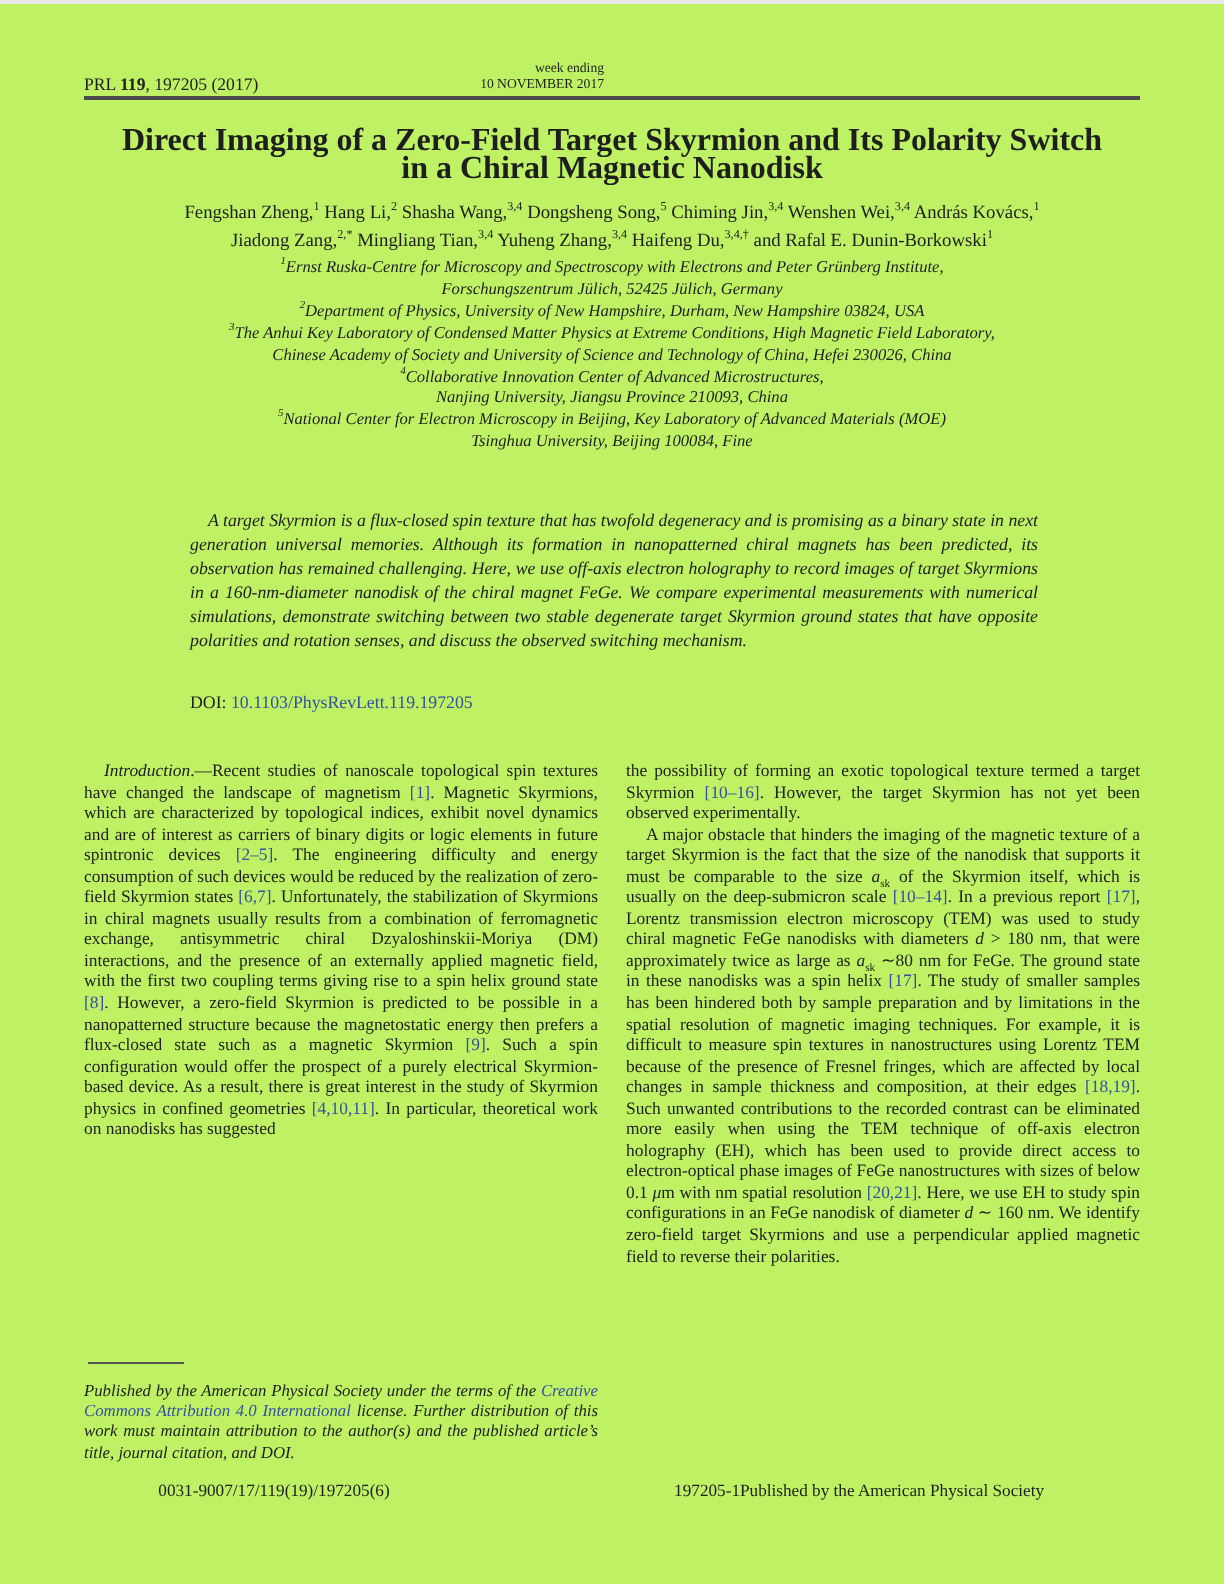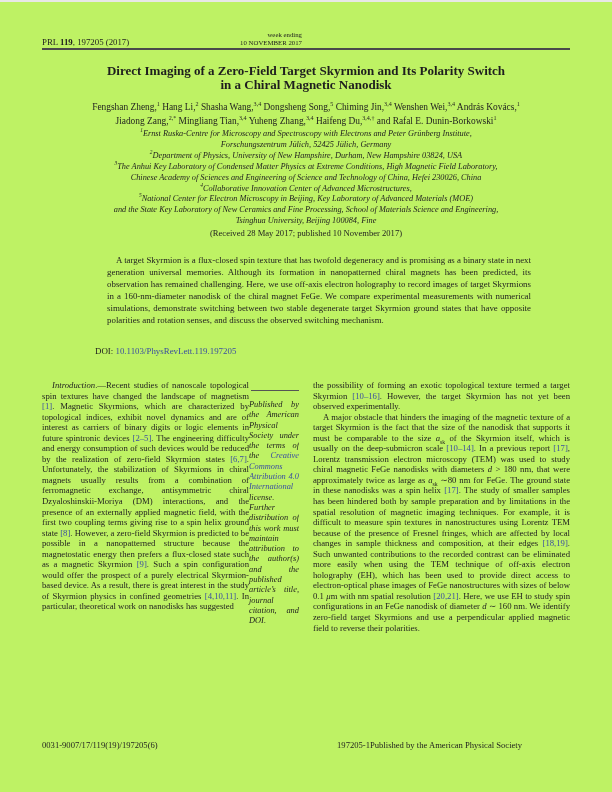--- a/index.html
+++ b/index.html
@@ -10,42 +10,42 @@
     font-family:"Liberation Serif", serif; overflow:hidden;
   }
   
   .hdr{position:absolute; top:29px; left:42px; width:528px; display:flex; align-items:flex-end;}
   .hdr-left{font-size:8.8px; width:150px;}
   .hdr-center{flex:1; text-align:center; font-size:10.2px; letter-spacing:2.6px; word-spacing:6px;}
   .hdr-right{width:110px; text-align:right; font-size:6.8px; line-height:8px;}
   .hdr-rule{position:absolute; top:46px; left:42px; width:528px; height:2px; background:#4a4a4a;}
   
   .title{position:absolute; top:62px; left:42px; width:528px; text-align:center;
-         font-weight:bold; font-size:13px; line-height:14px;}
+         font-weight:bold; font-size:16px; line-height:14px;}
   .authors{position:absolute; top:99px; left:32px; width:548px; text-align:center;
            font-size:9.4px; line-height:13.5px;}
   .affils{position:absolute; top:127px; left:32px; width:548px; text-align:center;
           font-size:8.3px; line-height:10.9px; font-style:italic;}
   .received{font-style:normal; font-size:8.6px; margin-top:1px;}
   
-  .abstract{position:absolute; top:252px; left:107px; width:424px;
-            font-size:8.9px; line-height:12px; text-align:justify; text-indent:9px;}
+  .abstract{position:absolute; top:252px; left:95px; width:424px;
+            font-size:8.9px; line-height:12px; text-align:justify; text-indent:9px;font-style:italic;}
   .doi-line{position:absolute; top:344px; left:95px; font-size:8.9px;}
   .link{color:var(--link);}
   
   .cols{position:absolute; top:378px; left:42px; width:528px; height:352px;
         display:flex; gap:14px; font-size:8.7px; line-height:10.55px; text-align:justify;}
   .col{width:257px; height:352px; overflow:hidden; position:relative;}
-  .col-left{display:flex; flex-direction:row; justify-content:space-between;}
+  .col-left{display:flex; flex-direction:column; justify-content:space-between;}
   .par-indent{text-indent:10px;}
   .footnote{font-style:italic; font-size:8.4px; line-height:10.3px;}
   .fn-rule{width:48px; height:1px; background:#555; margin:10px 0 9px 2px;}
   
   .ftr{position:absolute; top:738px; left:42px; width:528px; display:flex; font-size:8.6px;}
-  .ftr-left{width:190px;}
+  .ftr-left{width:190px;text-align:center;}
   .ftr-center{flex:1; text-align:right;}
   .ftr-right{width:200px; text-align:left;}
   
   .s-b{font-weight:bold;}
   .s-i{font-style:italic;}
   .s-sup{vertical-align:super; font-size:65%; line-height:0;}
   .s-sub{vertical-align:sub; font-size:65%; line-height:0;}
   .s-cite{color:var(--link);}
   .s-ilink{color:var(--link); font-style:italic;}
 </style>
@@ -71,26 +71,25 @@
   <div class="authors">
     <div><span>Fengshan Zheng,</span><span class="s-sup">1</span><span> Hang Li,</span><span class="s-sup">2</span><span> Shasha Wang,</span><span class="s-sup">3,4</span><span> Dongsheng Song,</span><span class="s-sup">5</span><span> Chiming Jin,</span><span class="s-sup">3,4</span><span> Wenshen Wei,</span><span class="s-sup">3,4</span><span> András Kovács,</span><span class="s-sup">1</span></div>
     <div><span>Jiadong Zang,</span><span class="s-sup">2,*</span><span> Mingliang Tian,</span><span class="s-sup">3,4</span><span> Yuheng Zhang,</span><span class="s-sup">3,4</span><span> Haifeng Du,</span><span class="s-sup">3,4,†</span><span> and Rafal E. Dunin-Borkowski</span><span class="s-sup">1</span></div>
   </div>
 
   <div class="affils">
     <div><span class="s-sup">1</span><span>Ernst Ruska-Centre for Microscopy and Spectroscopy with Electrons and Peter Grünberg Institute,</span></div>
     <div><span>Forschungszentrum Jülich, 52425 Jülich, Germany</span></div>
     <div><span class="s-sup">2</span><span>Department of Physics, University of New Hampshire, Durham, New Hampshire 03824, USA</span></div>
     <div><span class="s-sup">3</span><span>The Anhui Key Laboratory of Condensed Matter Physics at Extreme Conditions, High Magnetic Field Laboratory,</span></div>
-    <div><span>Chinese Academy of Sciences and Engineering of Science and Technology of China, Hefei 230026, China</span></div>
+    <div><span>Chinese Academy of Society and University of Science and Technology of China, Hefei 230026, China</span></div>
     <div><span class="s-sup">4</span><span>Collaborative Innovation Center of Advanced Microstructures,</span></div>
+    <div><span>Nanjing University, Jiangsu Province 210093, China</span></div>
     <div><span class="s-sup">5</span><span>National Center for Electron Microscopy in Beijing, Key Laboratory of Advanced Materials (MOE)</span></div>
-    <div><span>and the State Key Laboratory of New Ceramics and Fine Processing, School of Materials Science and Engineering,</span></div>
     <div><span>Tsinghua University, Beijing 100084, Fine</span></div>
-    <div class="received">(Received 28 May 2017; published 10 November 2017)</div>
   </div>
 
   <div class="abstract">A target Skyrmion is a flux-closed spin texture that has twofold degeneracy and is promising as a binary state in next generation universal memories. Although its formation in nanopatterned chiral magnets has been predicted, its observation has remained challenging. Here, we use off-axis electron holography to record images of target Skyrmions in a 160-nm-diameter nanodisk of the chiral magnet FeGe. We compare experimental measurements with numerical simulations, demonstrate switching between two stable degenerate target Skyrmion ground states that have opposite polarities and rotation senses, and discuss the observed switching mechanism.</div>
 
   <div class="doi-line"><span>DOI: </span><span class="link">10.1103/PhysRevLett.119.197205</span></div>
 
   <div class="cols">
     <div class="col col-left">
       <div class="par-indent"><span class="s-i">Introduction</span><span>.—Recent studies of nanoscale topological spin textures have changed the landscape of magnetism </span><span class="s-cite">[1]</span><span>. Magnetic Skyrmions, which are characterized by topological indices, exhibit novel dynamics and are of interest as carriers of binary digits or logic elements in future spintronic devices </span><span class="s-cite">[2–5]</span><span>. The engineering difficulty and energy consumption of such devices would be reduced by the realization of zero-field Skyrmion states </span><span class="s-cite">[6,7]</span><span>. Unfortunately, the stabilization of Skyrmions in chiral magnets usually results from a combination of ferromagnetic exchange, antisymmetric chiral Dzyaloshinskii-Moriya (DM) interactions, and the presence of an externally applied magnetic field, with the first two coupling terms giving rise to a spin helix ground state </span><span class="s-cite">[8]</span><span>. However, a zero-field Skyrmion is predicted to be possible in a nanopatterned structure because the magnetostatic energy then prefers a flux-closed state such as a magnetic Skyrmion </span><span class="s-cite">[9]</span><span>. Such a spin configuration would offer the prospect of a purely electrical Skyrmion-based device. As a result, there is great interest in the study of Skyrmion physics in confined geometries </span><span class="s-cite">[4,10,11]</span><span>. In particular, theoretical work on nanodisks has suggested</span></div>
       <div>

